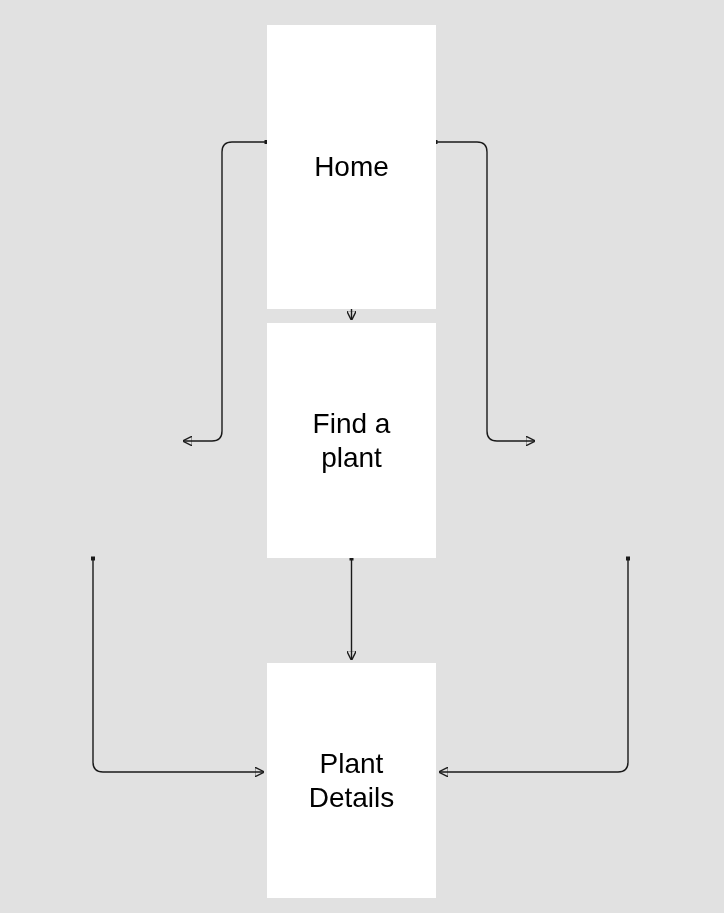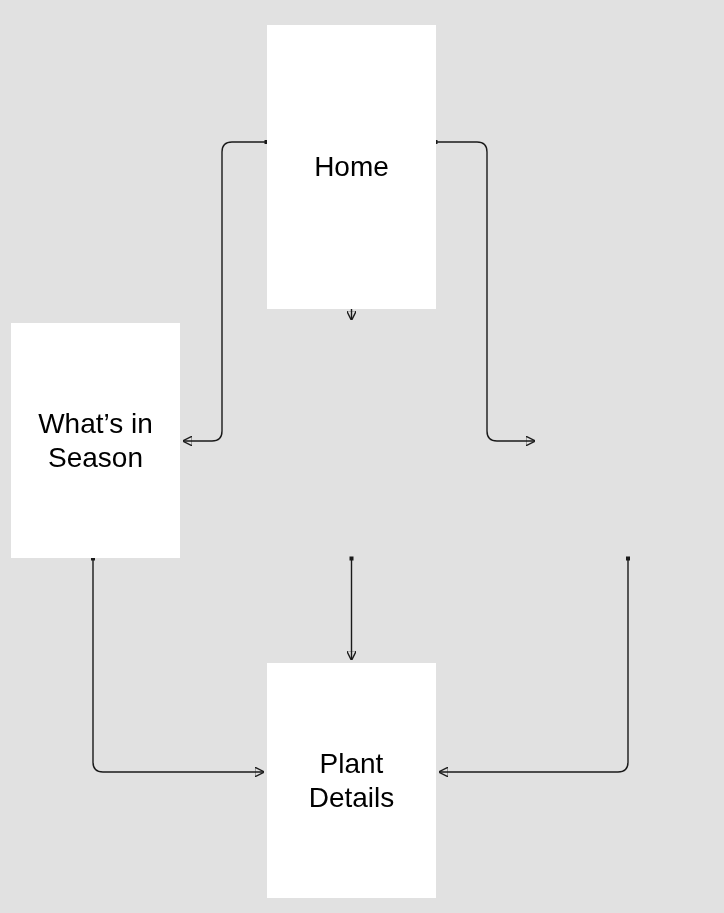--- a/index.html
+++ b/index.html
@@ -85,25 +85,25 @@
     <rect class="start-dot" x="91" y="556.5" width="4" height="4"></rect>
 
     <path d="M 628 558 V 762 Q 628 772 618 772 H 440" marker-end="url(#arrowhead)"></path>
     <rect class="start-dot" x="626" y="556.5" width="4" height="4"></rect>
   </svg>
 
   <div class="node" id="node-home">
     <span class="label">Home</span>
   </div>
 
-  <div class="node" id="node-season">
-    <span class="label">What’s in
-Season</span>
+
+  <div class="node" id="node-find">
+    <span class="label">Find a
+plant</span>
   </div>
-
 
 
   <div class="node" id="node-details">
     <span class="label">Plant
 Details</span>
   </div>
 
 </div>
 
 </body></html>

